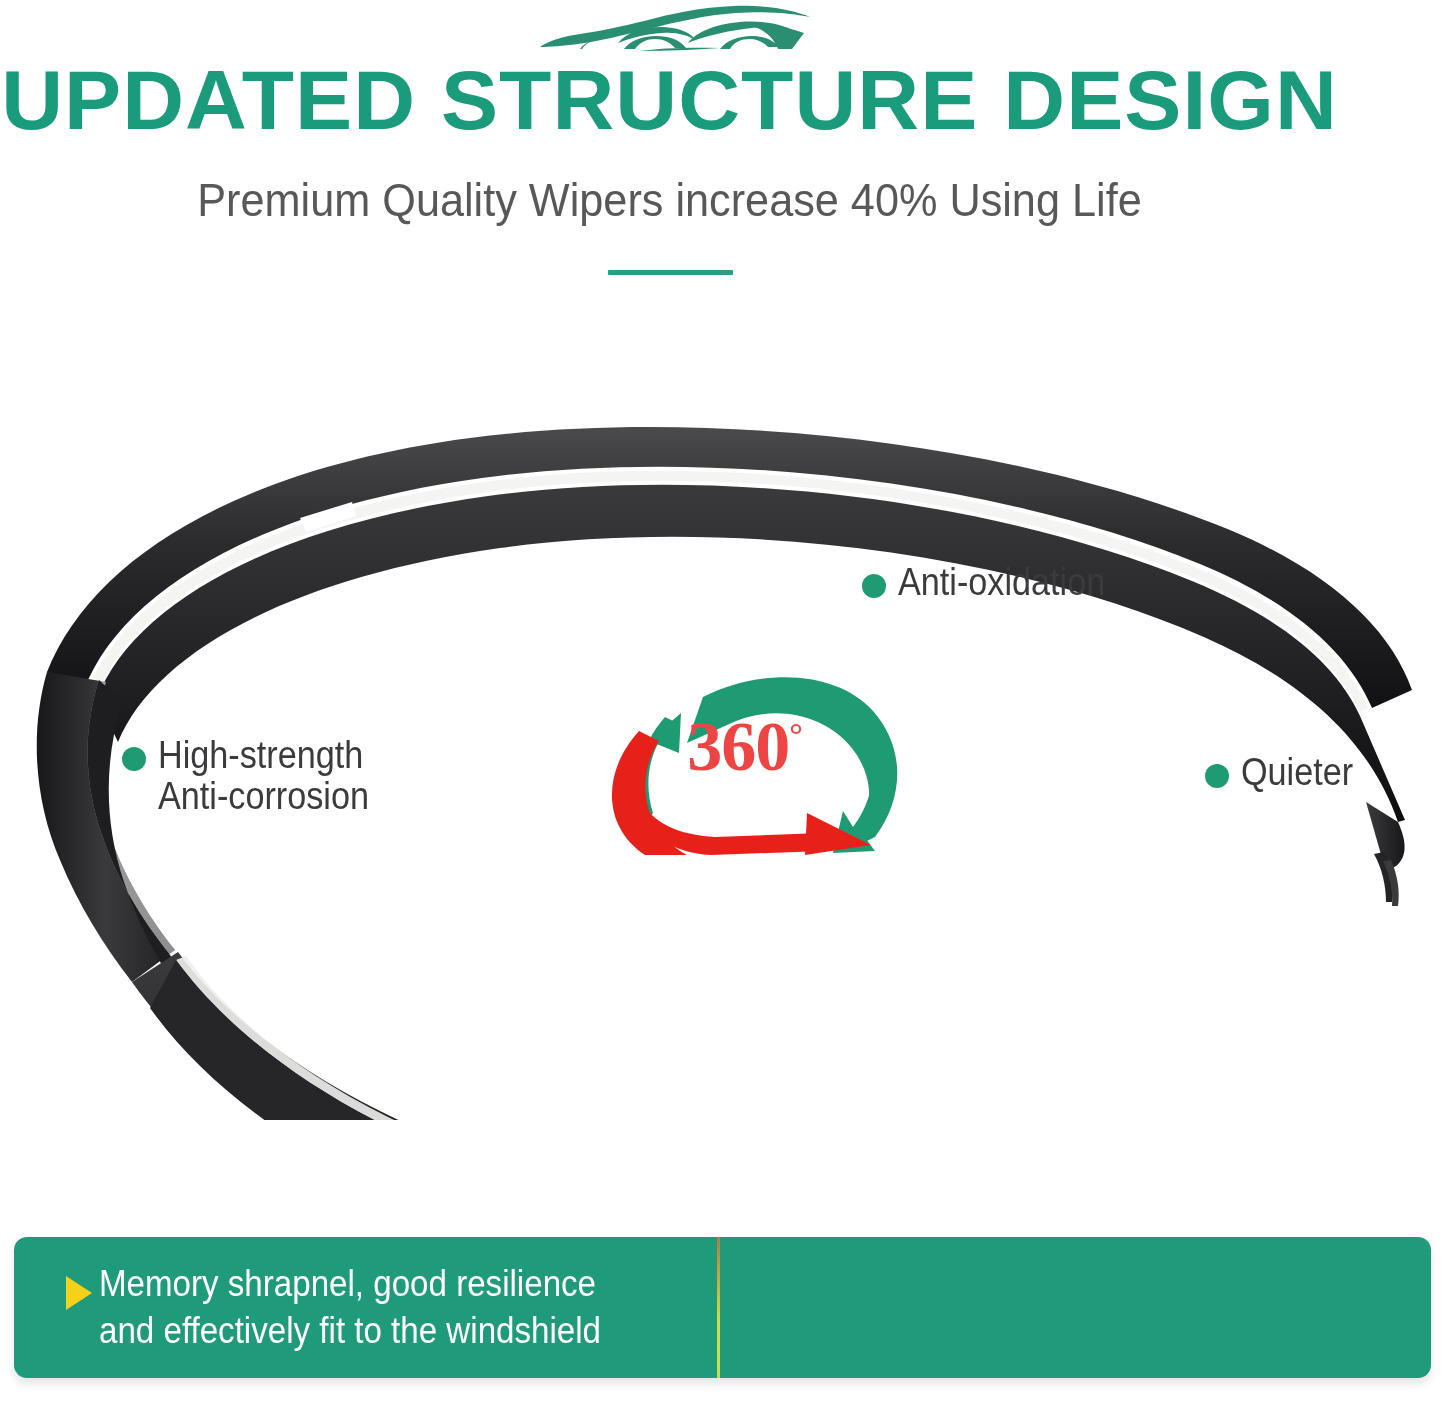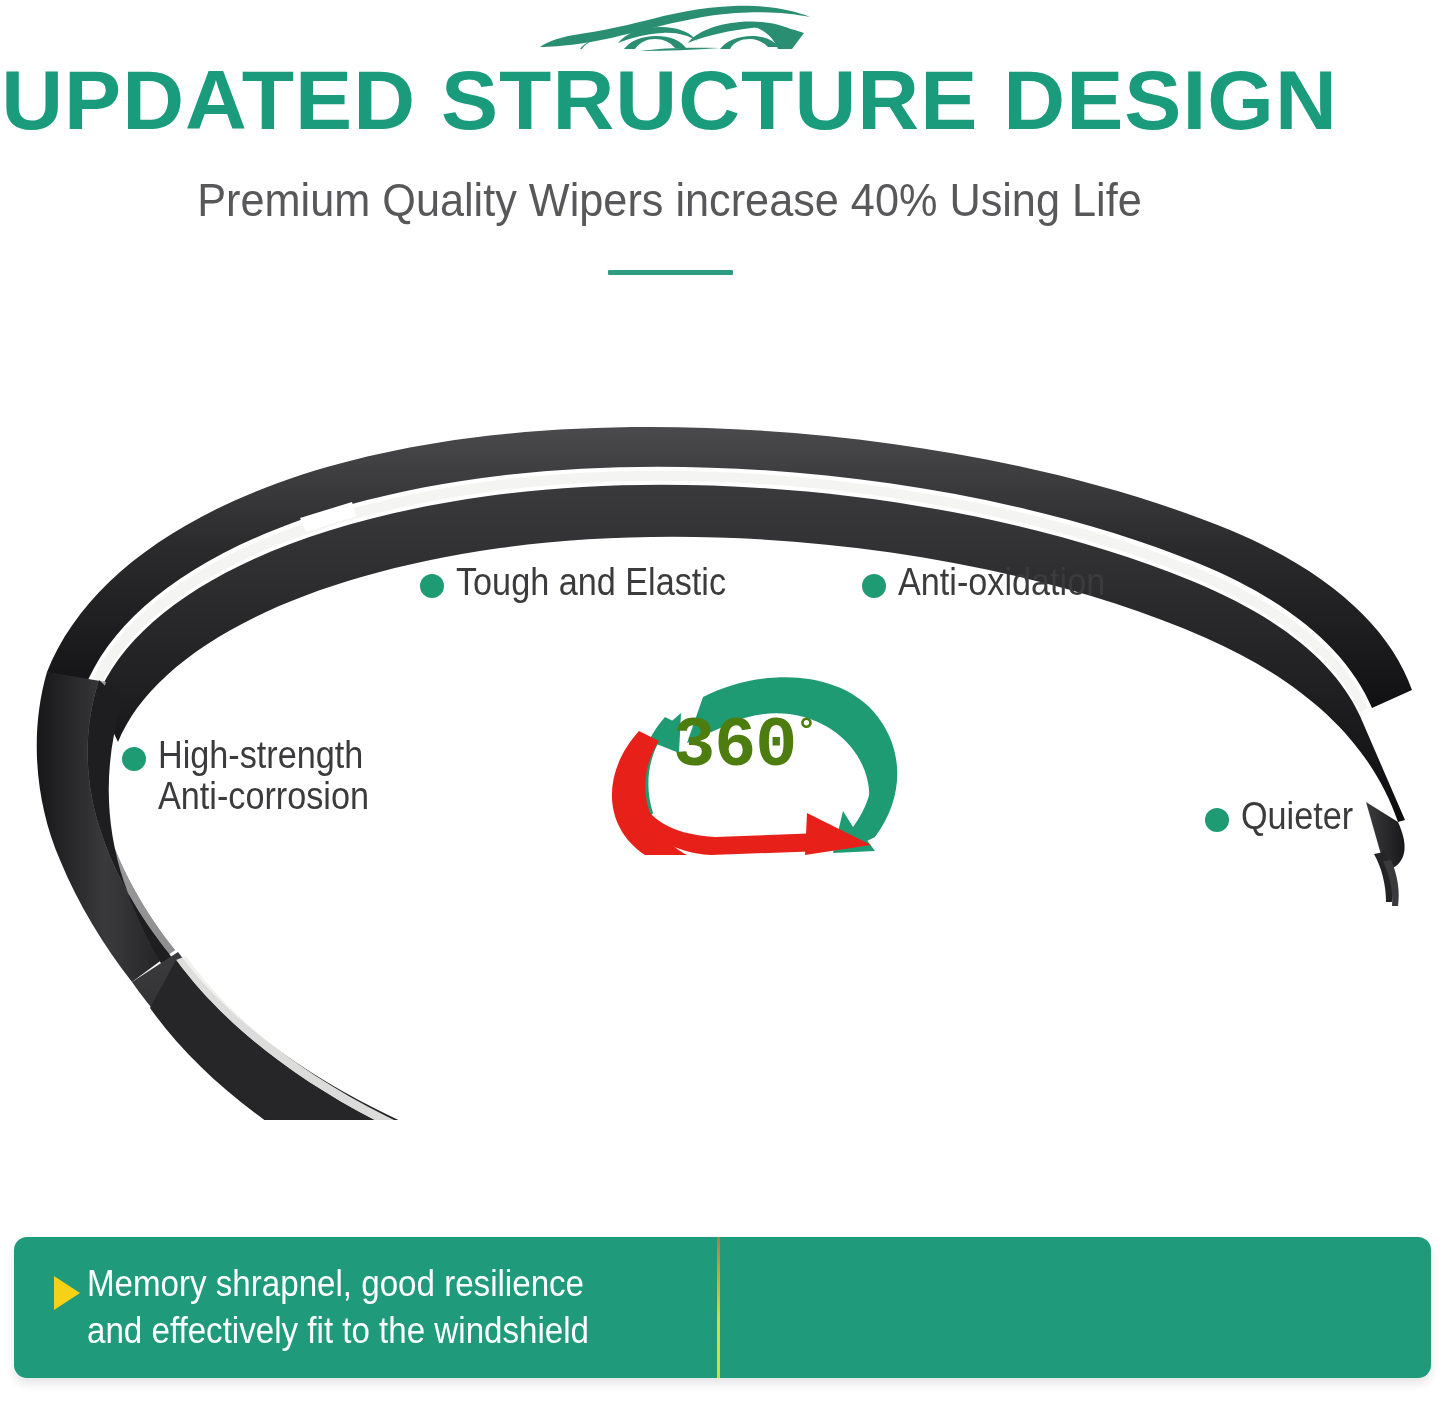--- a/index.html
+++ b/index.html
@@ -53,45 +53,45 @@
   .feat-text{
     font-family:"Liberation Sans",sans-serif;
     font-size:38px;line-height:1.08;
     color:#3b3b3d;white-space:pre-line;
     transform:scaleX(0.9);transform-origin:left center;
     font-weight:normal;
   }
   #feat-tough{left:420px;top:562px;}
   #feat-anti{left:862px;top:562px;}
   #feat-high{left:122px;top:735px;}
-  #feat-quiet{left:1205px;top:796px;}
+  #feat-quiet{left:1205px;top:752px;}
 
   
   .badge360{position:absolute;left:575px;top:655px;width:340px;height:200px;}
   .badge360 .num{
     position:absolute;left:0;right:0;top:52px;
     text-align:center;
-    font-family:Liberation Mono, monospace;
-    font-weight:bold;font-size:70px;color:#4d7c0f;
+    font-family:Liberation Serif, serif;
+    font-weight:bold;font-size:70px;color:#ef4444;
     letter-spacing:-1px;
   }
   .badge360 .num .deg{font-size:34px;vertical-align:super;letter-spacing:0;}
 
   
   .banner{
     position:absolute;left:14px;top:1237px;width:1417px;height:141px;
     background:#1f9b7c;border-radius:13px;
     box-shadow:0 6px 10px rgba(0,0,0,0.10);
     display:flex;align-items:stretch;overflow:hidden;
   }
   .banner-col{
     flex:1 1 0;display:flex;align-items:center;
     padding:0 0 0 0;position:relative;
   }
-  .banner-col.left{padding-left:40px;}
+  .banner-col.left{padding-left:52px;}
   .banner-col.right{padding-left:46px;}
   .tri{
     width:0;height:0;flex:0 0 auto;
     border-top:17px solid transparent;
     border-bottom:17px solid transparent;
     border-left:26px solid #f5d117;
     margin-right:7px;margin-top:-30px;
   }
   .banner-text{
     font-family:"Liberation Sans",sans-serif;
@@ -251,24 +251,20 @@
                Z" fill="url(#gRightEnd)"></path>
       <path d="M1384 462
                C 1392 478, 1394 496, 1392 512
                L 1386 512
                C 1386 496, 1382 478, 1374 464
                Z" fill="#242426"></path>
       <path d="M1391 470 C 1398 486, 1400 502, 1398 516 L 1392 516 C 1393 502, 1390 486, 1383 471 Z" fill="#3a3a3d"></path>
     </svg>
   </div>
 
-  <div class="feat" id="feat-tough">
-    <span class="dot"></span>
-    <span class="feat-text">Tough and Elastic</span>
-  </div>
 
   <div class="feat" id="feat-anti">
     <span class="dot"></span>
     <span class="feat-text">Anti-oxidation</span>
   </div>
 
   <div class="feat" id="feat-high">
     <span class="dot"></span>
     <span class="feat-text">High-strength
 Anti-corrosion</span>

